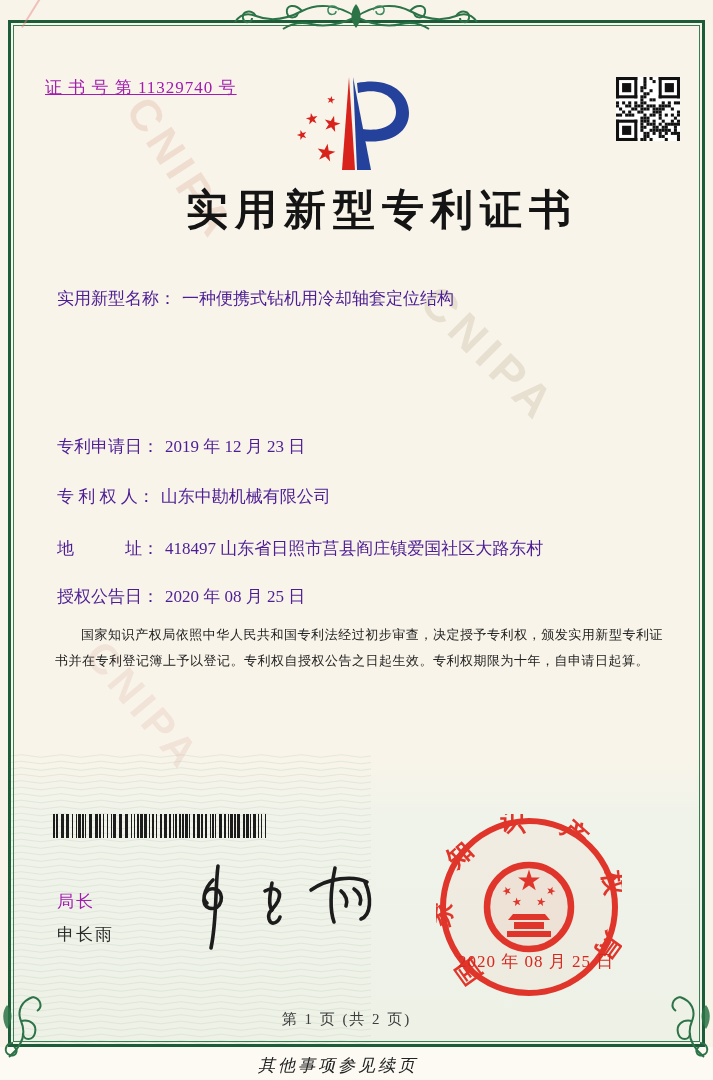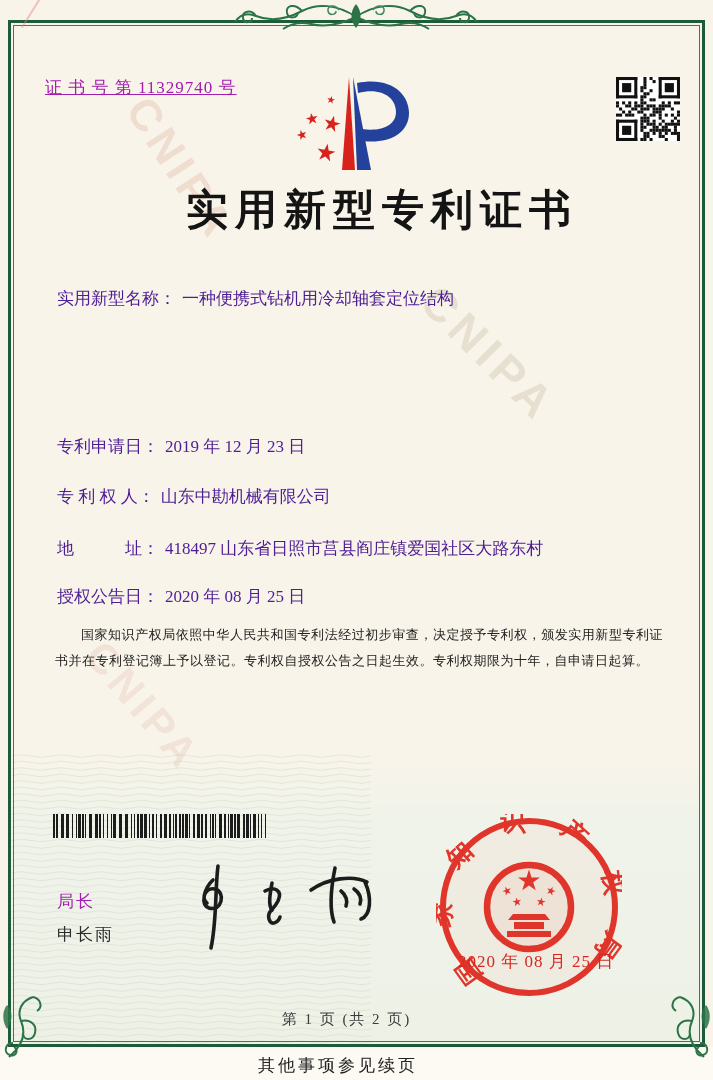--- a/index.html
+++ b/index.html
@@ -54,21 +54,21 @@
   .signer-name{position:absolute;left:57px;top:923px;font-size:17px;color:#2b2b2b;z-index:3;letter-spacing:2px;text-align:center;}
   #signature{position:absolute;left:183px;top:860px;z-index:3;}
 
   #seal{position:absolute;left:436px;top:814px;z-index:4;opacity:.95;}
   .seal-date{position:absolute;left:458px;top:950px;width:160px;font-size:17px;
              color:#d5281e;z-index:5;letter-spacing:1px;white-space:nowrap;}
 
   .page-footer{position:absolute;left:0;top:1010px;width:633px;text-align:center;
                font-size:15px;color:#3c3c3c;z-index:2;letter-spacing:2px;margin-left:30px;}
   .continuation{position:absolute;left:0;top:1054px;width:676px;text-align:center;
-                font-size:17px;color:#222;z-index:2;letter-spacing:3px;}
+                font-size:17px;color:#222;z-index:2;letter-spacing:3px;font-style:italic;}
 
   .ornament{position:absolute;z-index:2;}
   .orn-top{left:231px;top:1px;}
   .orn-bl{left:3px;top:993px;}
   .orn-br{left:660px;top:993px;}
 </style>
 </head>
 <body>
 
 <div class="page">

